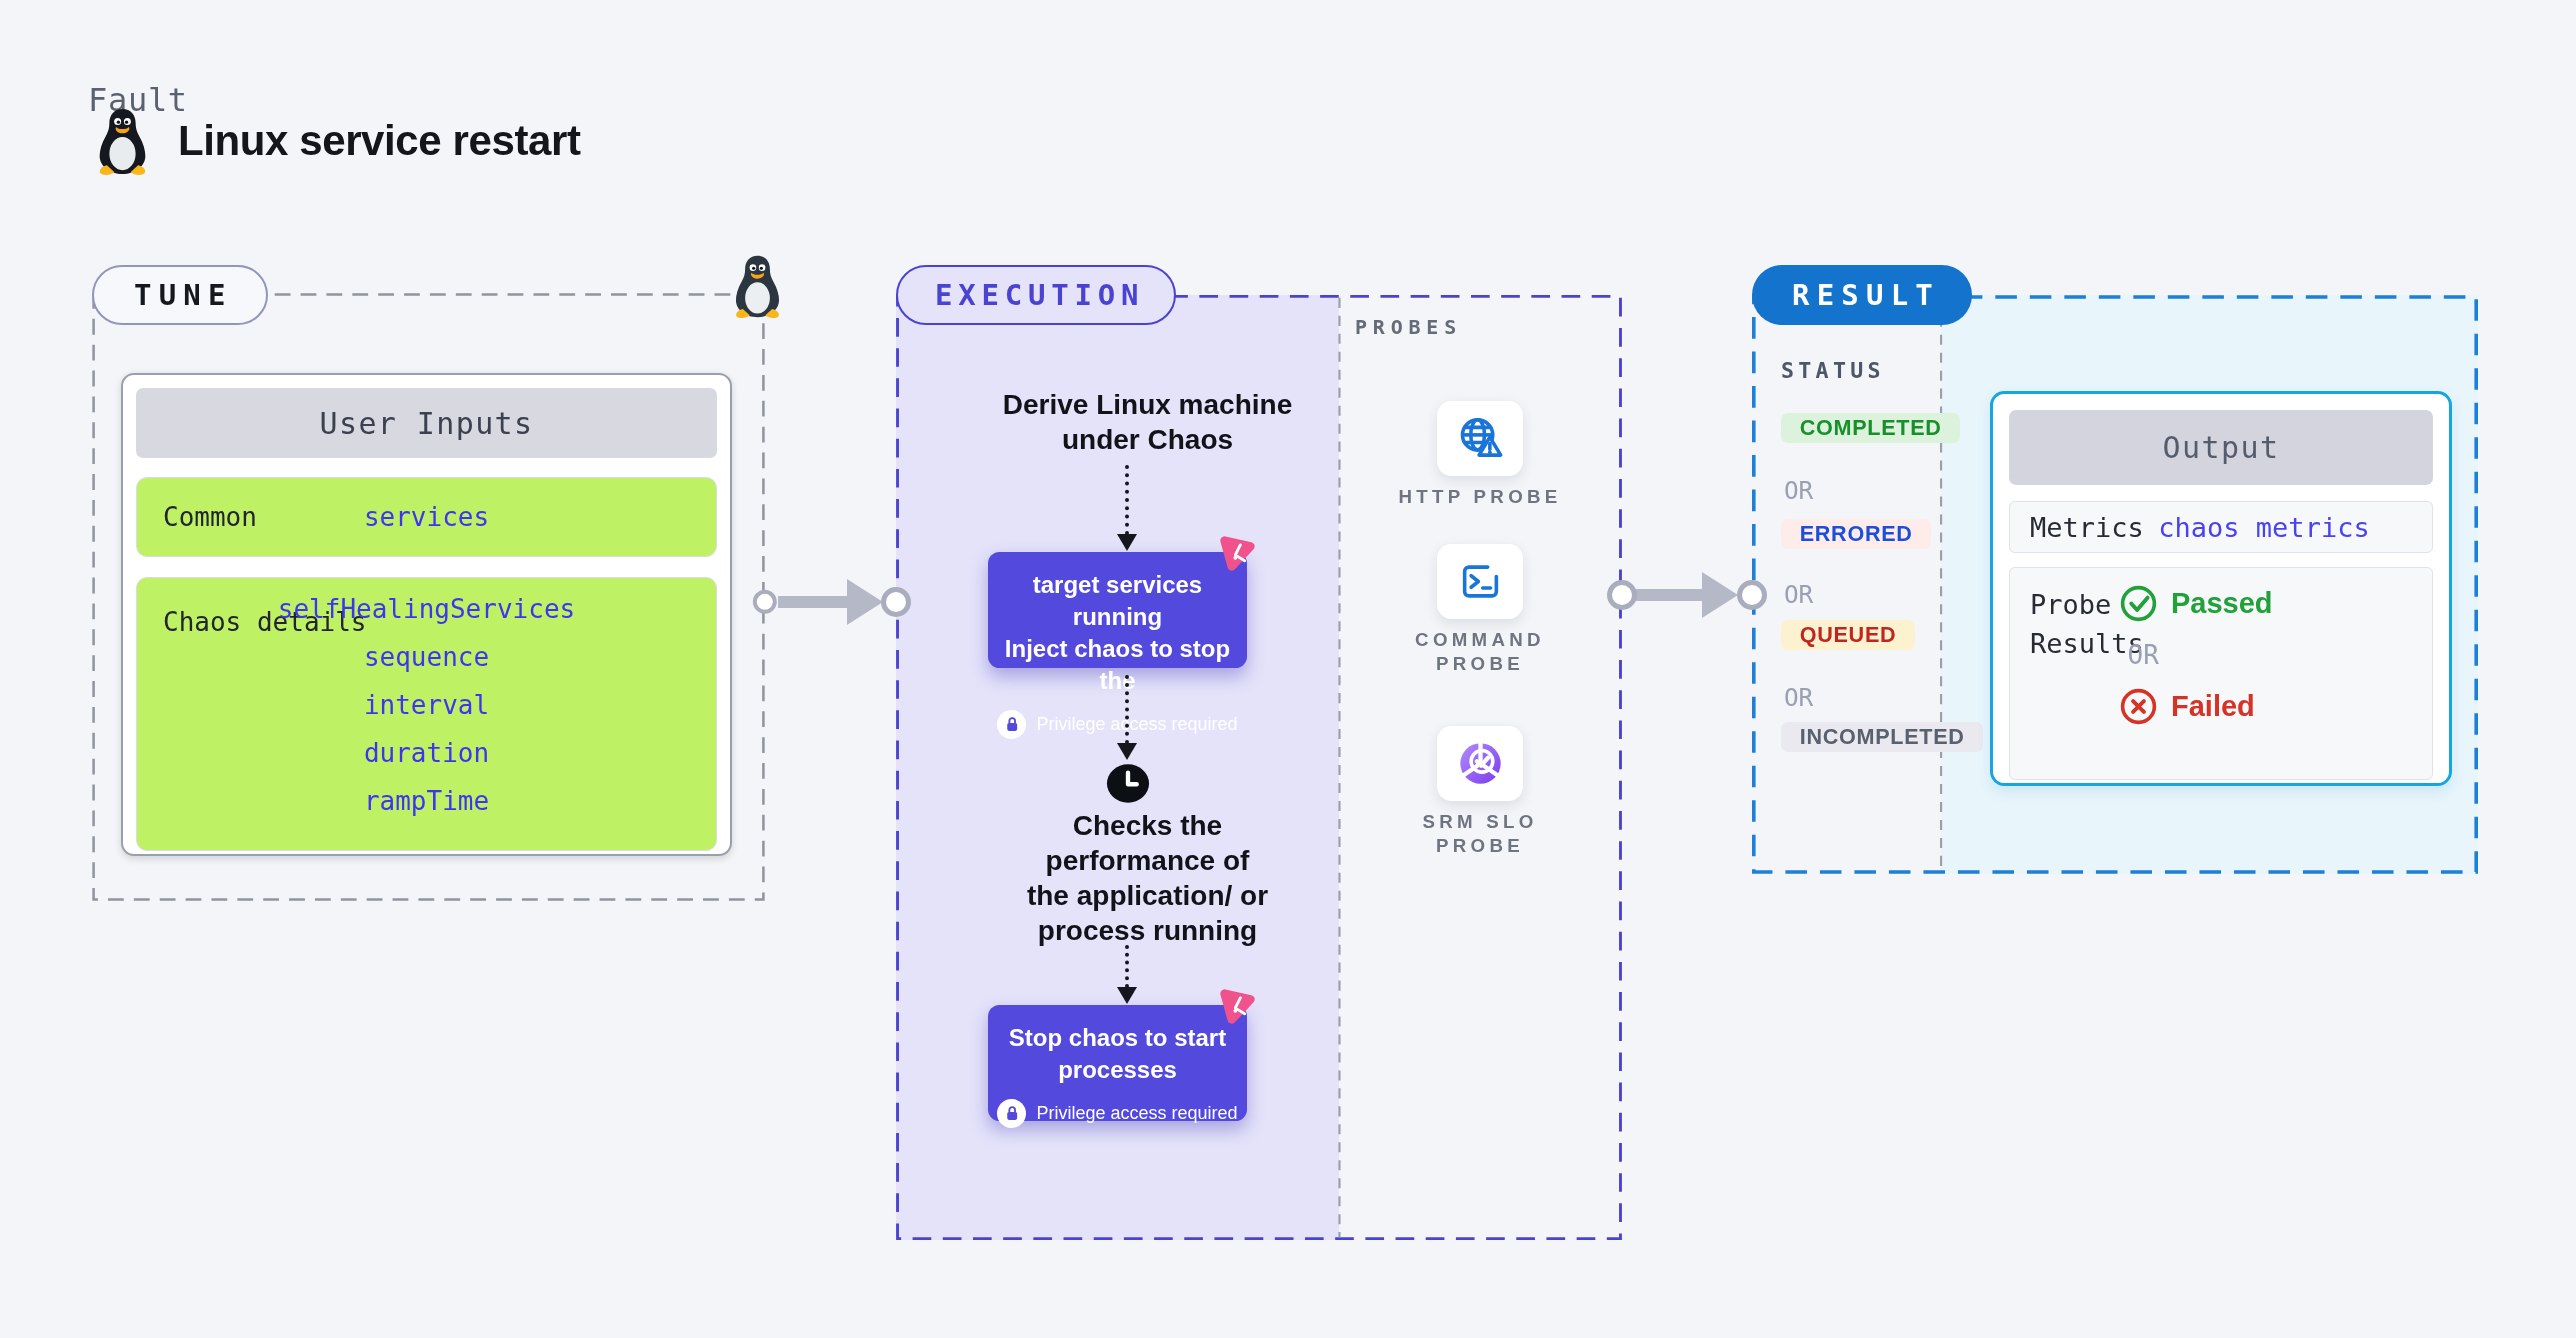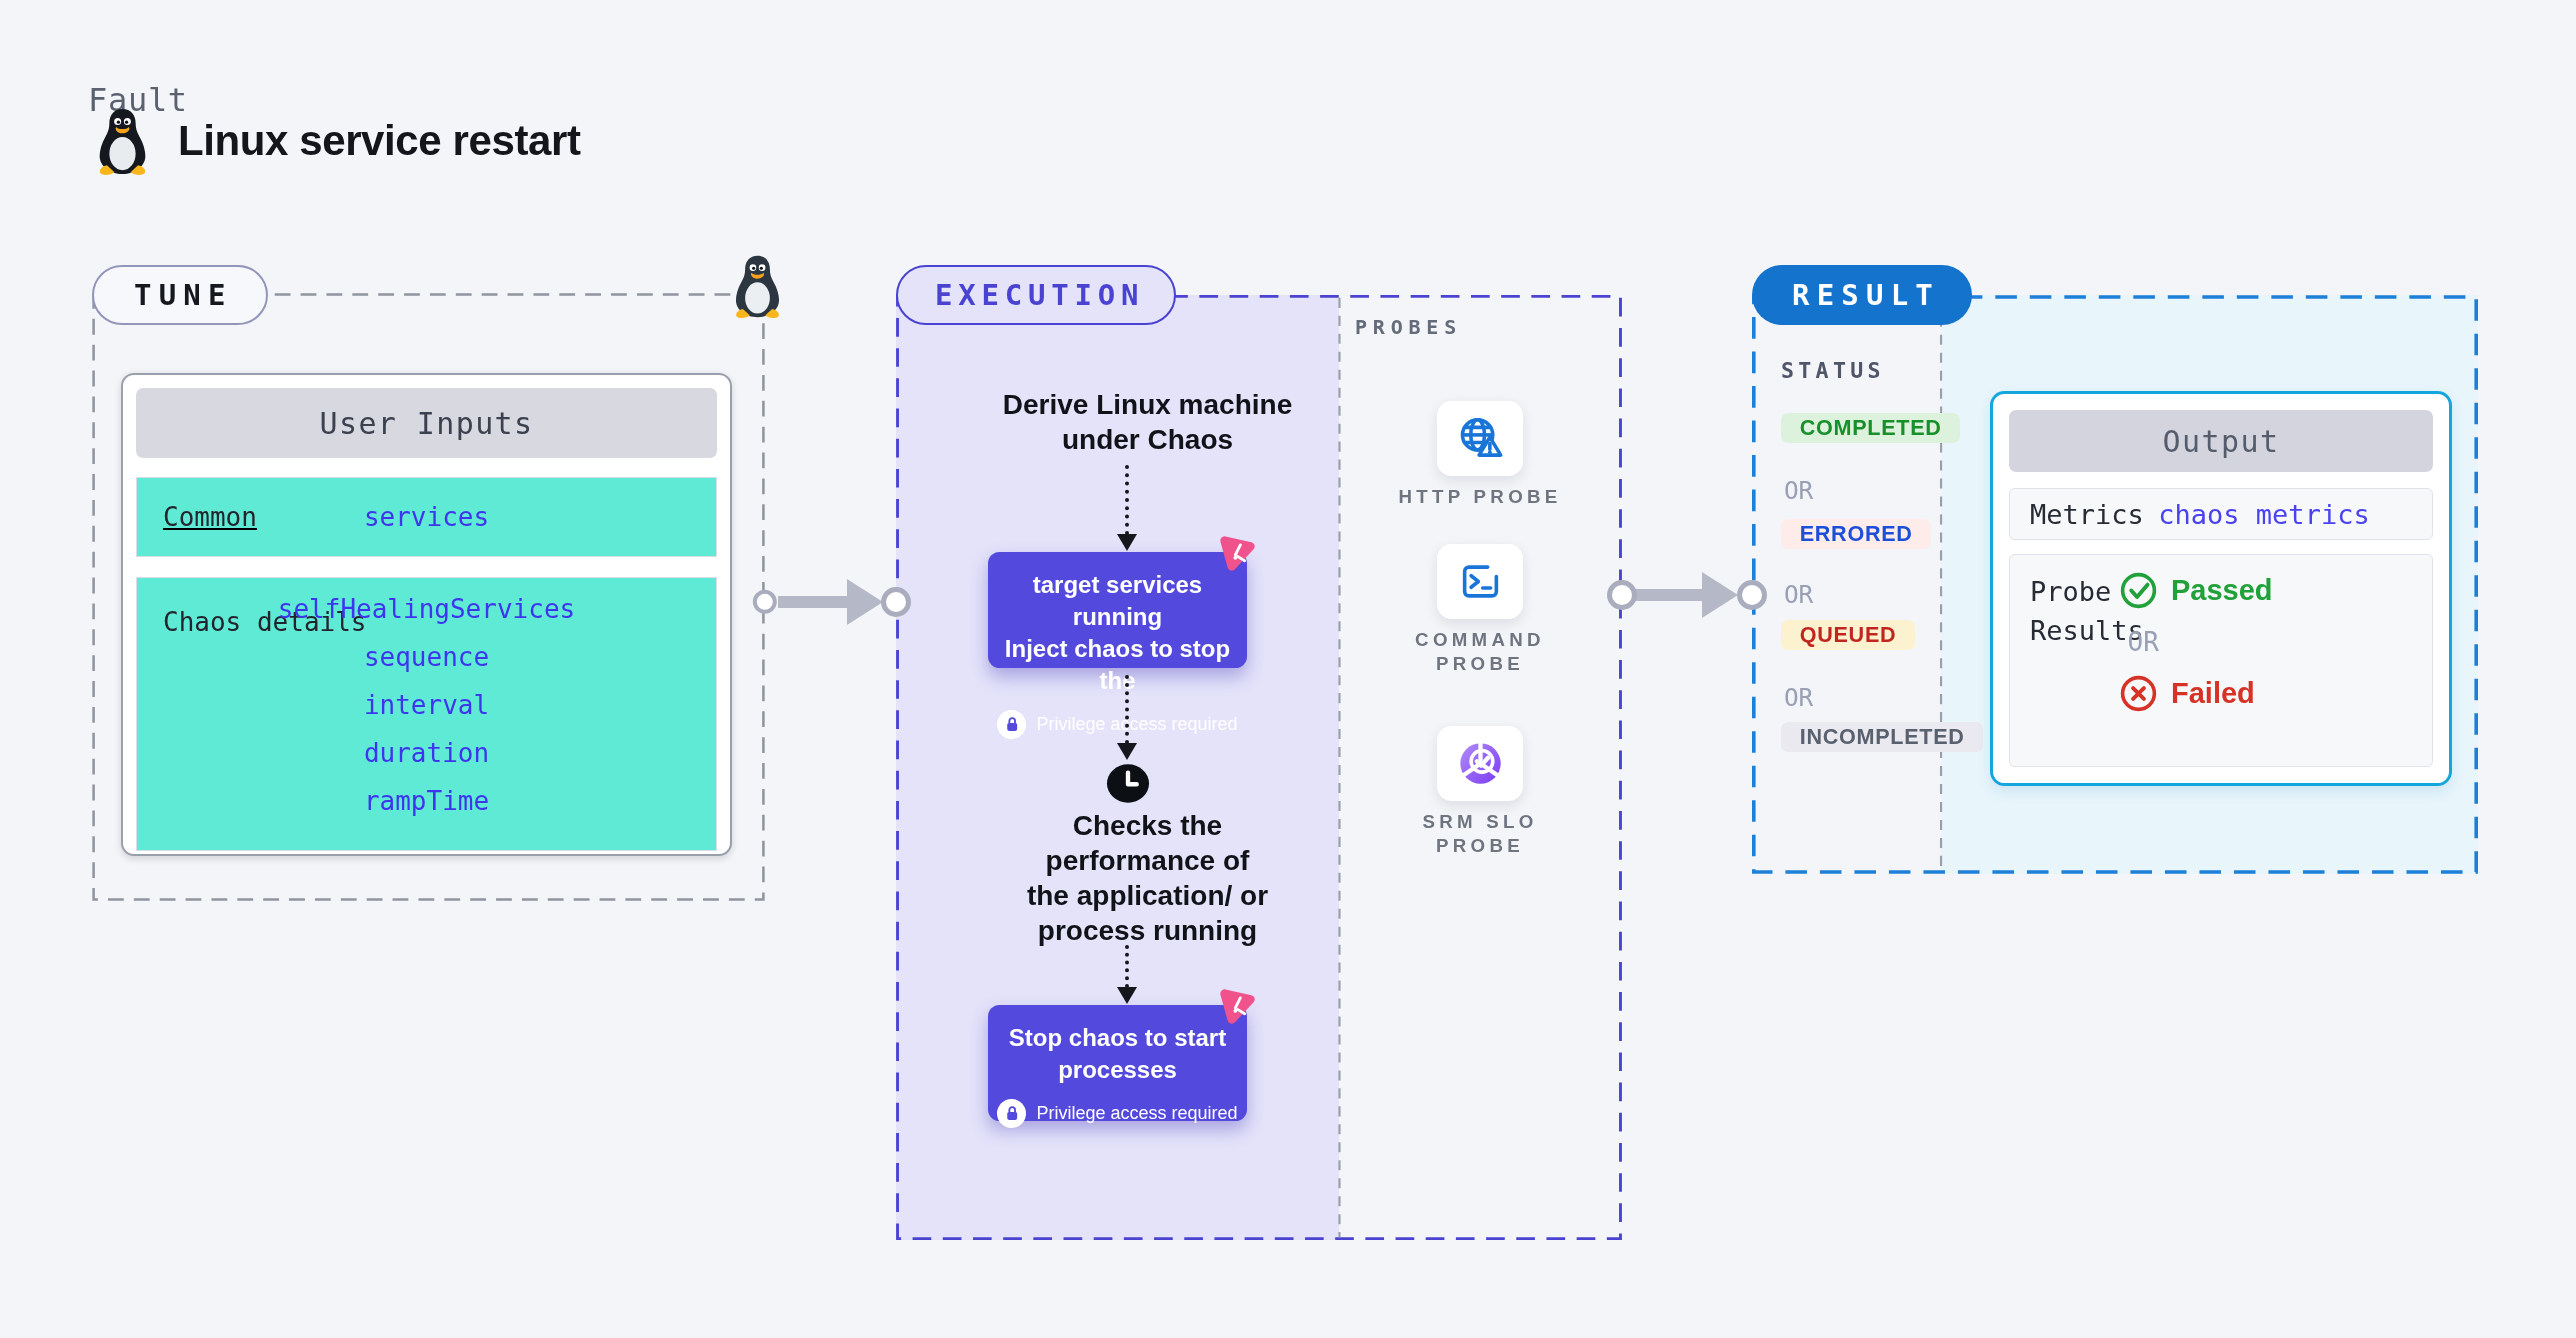--- a/index.html
+++ b/index.html
@@ -23,21 +23,21 @@
   .border-svg{position:absolute;left:0;top:0;overflow:visible;}
 
   
   .tune-box{position:absolute;left:92px;top:293px;width:673px;height:608px;}
   .tux-sm{position:absolute;left:638px;top:-40px;}
   .tux-sm svg{width:55px;height:66px;display:block;}
   .ui-card{position:absolute;left:29px;top:80px;width:611px;height:483px;background:#ffffff;border:2.2px solid #9aa0ab;
            border-radius:13px;padding:13px;box-sizing:border-box;box-shadow:0 2.9px 7.2px rgba(20,25,40,0.15);}
   .ui-header{height:70px;background:#d8d8e1;border-radius:7.2px;display:flex;align-items:center;justify-content:center;
              font-size:30px;color:#3c4150;letter-spacing:1.4px;}
-  .ui-row{background:#5eead4;border:1.4px solid #d9dce5;border-radius:1px;position:relative;text-decoration:underline;}
+  .ui-row{background:#bef264;border:1.4px solid #d9dce5;border-radius:11px;position:relative;}
   .row-common{margin-top:18.7px;height:78px;display:flex;align-items:center;}
   .ui-label{font-size:26px;color:#22252d;}
   .row-common .ui-label{margin-left:26px;}
   .row-common .ui-value{position:absolute;left:0;right:0;text-align:center;color:#3e36ee;font-size:26px;}
   .row-chaos{margin-top:20px;height:272px;}
   .row-chaos .ui-label{position:absolute;left:26px;top:29px;}
   .ui-values{position:absolute;left:0;right:0;top:7.2px;text-align:center;}
   .ui-values span{display:block;font-size:26px;color:#3e36ee;line-height:48px;}
 
   
@@ -99,21 +99,21 @@
          font-size:21.6px;font-weight:700;letter-spacing:0.7px;white-space:nowrap;}
   .b-completed{top:118px;background:#ddf2dd;color:#17902c;}
   .b-errored{top:224px;background:#fdecea;color:#1d4ed8;}
   .b-queued{top:325px;background:#fdf2cf;color:#c0261f;}
   .b-incompleted{top:427px;background:#e9e9ef;color:#59616f;}
   .or{position:absolute;left:2.9px;font-size:24.4px;color:#9aa0b4;}
   .o1{top:181px;} .o2{top:285px;} .o3{top:388px;}
 
   .output-card{position:absolute;left:238px;top:96px;width:462px;height:395px;background:#ffffff;border:3.6px solid #14a6dd;
                border-radius:14.4px;padding:16px;box-sizing:border-box;box-shadow:0 5.8px 13px rgba(20,120,190,0.12);}
-  .out-header{height:62px;background:#d4d4df;border-radius:7.2px;display:flex;align-items:center;justify-content:center;
+  .out-header{height:75px;background:#d4d4df;border-radius:7.2px;display:flex;align-items:center;justify-content:center;
               font-size:30px;color:#555c6b;letter-spacing:1.4px;}
   .out-row{background:#f7f8fa;border:1.4px solid #dfe2ea;border-radius:5.8px;box-sizing:border-box;}
   .out-metrics{margin-top:16px;height:52px;display:flex;align-items:center;position:relative;}
   .out-label{font-size:27px;color:#272b34;}
   .out-metrics .out-label{margin-left:20px;}
   .out-metrics .out-value{position:absolute;left:86px;right:0;text-align:center;color:#4a42ee;font-size:27px;}
   .out-probe{margin-top:14.4px;height:213px;position:relative;}
   .out-probe .out-label{position:absolute;left:20px;top:17px;line-height:39px;}
   .out-probe .out-label span{display:block;}
   .pr-values{position:absolute;left:109px;top:16px;}

